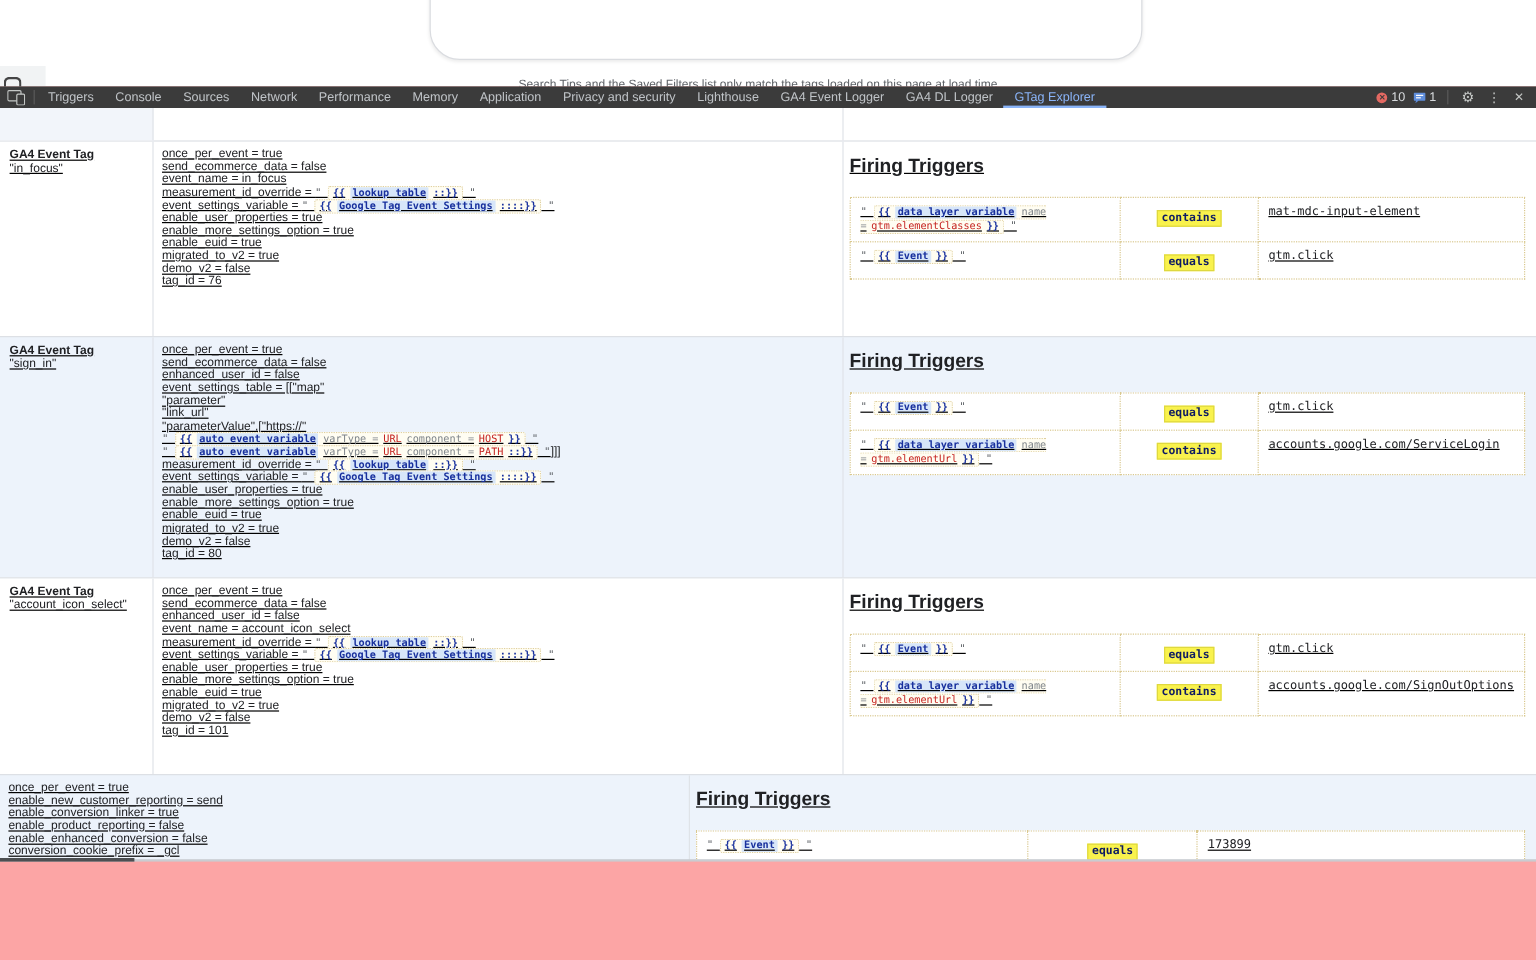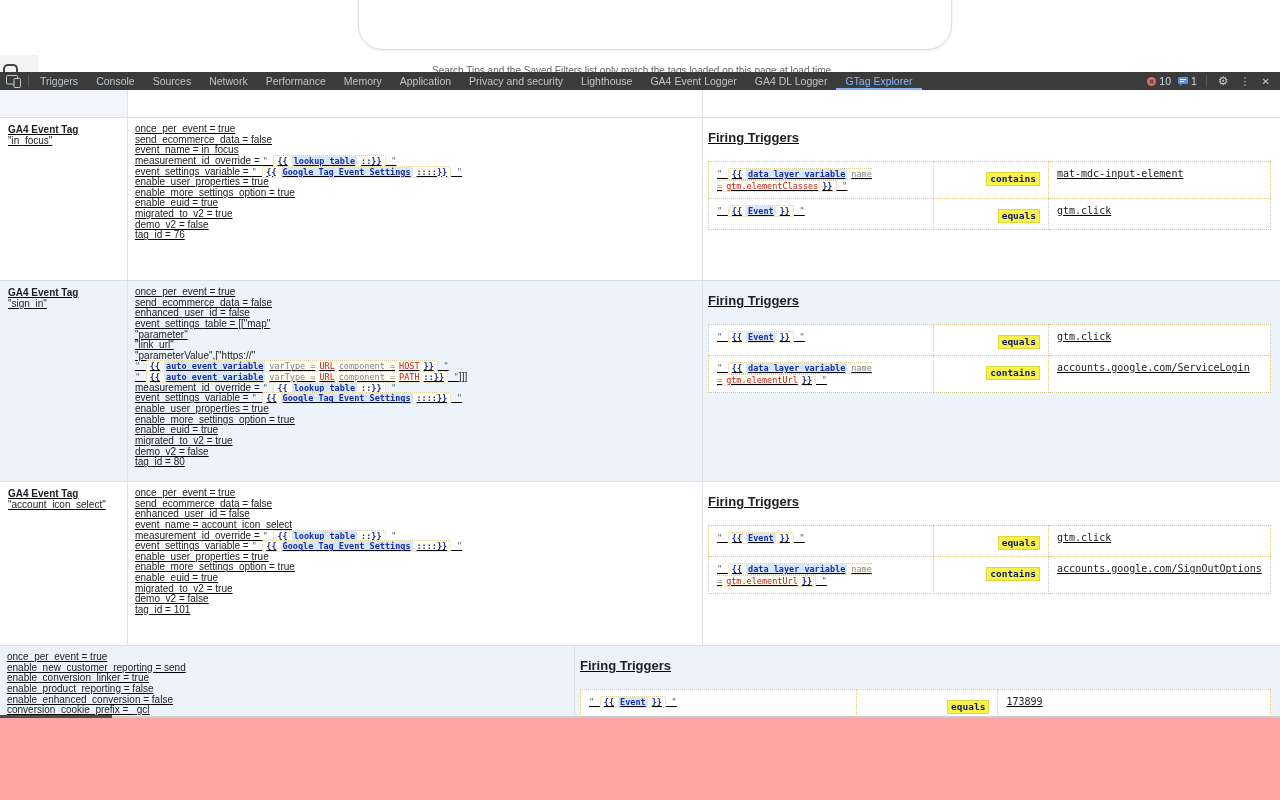--- a/index.html
+++ b/index.html
@@ -39,26 +39,26 @@
   #rows .tag-row:nth-child(1) { height:163px; }
   #rows .tag-row:nth-child(2) { height:201px; }
   #rows .tag-row:nth-child(3) { height:164px; }
   #rows .tag-row:nth-child(4) { height:72px; }
 
   .c-name { width:128px; border-right:1px solid #dfe3e8; padding:6px 4px 0 8px; font-size:10px; color:#202124; line-height:11px; }
   .tag-type { font-weight:bold; }
   .c-props { width:575px; border-right:1px solid #dfe3e8; padding:6px 0 0 7px; font-size:10px; color:#202124; line-height:10.65px; white-space:nowrap; }
   .prop-line { height:10.65px; }
   .c-trig { flex:1; padding:12px 9px 0 5px; }
-  .ft-heading { font-size:13px; font-weight:600; color:#202124; margin-bottom:16px; }
+  .ft-heading { font-size:16px; font-weight:600; color:#202124; margin-bottom:16px; }
 
   .ft-table { width:100%; border-collapse:collapse; background:#fff; table-layout:fixed; }
   .ft-table td { border:1px dotted #d9c88f; vertical-align:top; padding:6px 8px; }
   .td-var { width:40%; font-family:"DejaVu Sans Mono", monospace; font-size:8.5px; line-height:12px; color:#202124; }
-  .td-op { width:20.5%; text-align:right; }
+  .td-op { width:20.5%; text-align:center; }
   .td-val { width:39.5%; font-family:"DejaVu Sans Mono", monospace; font-size:10px; color:#202124; }
   .op-pill { display:inline-block; font-family:"DejaVu Sans Mono", monospace; font-size:9.5px; font-weight:bold; color:#0d1a63; background:#f9f24d; border:1px solid #ded83f; padding:0 3px; line-height:12px; }
 
   
   .sg-p { color:#202124; }
   .sg-q { color:#5f6368; }
   .chip { display:inline; border:1px dotted #dfcf9f; background:#fffdf2; border-radius:2px; padding:0 3px; font-family:"DejaVu Sans Mono", monospace; font-size:8.5px; }
   .chip > span { margin-right:4px; }
   .chip > span:last-child { margin-right:0; }
   .sg-b { color:#18309d; font-weight:bold; font-family:"DejaVu Sans Mono", monospace; }

